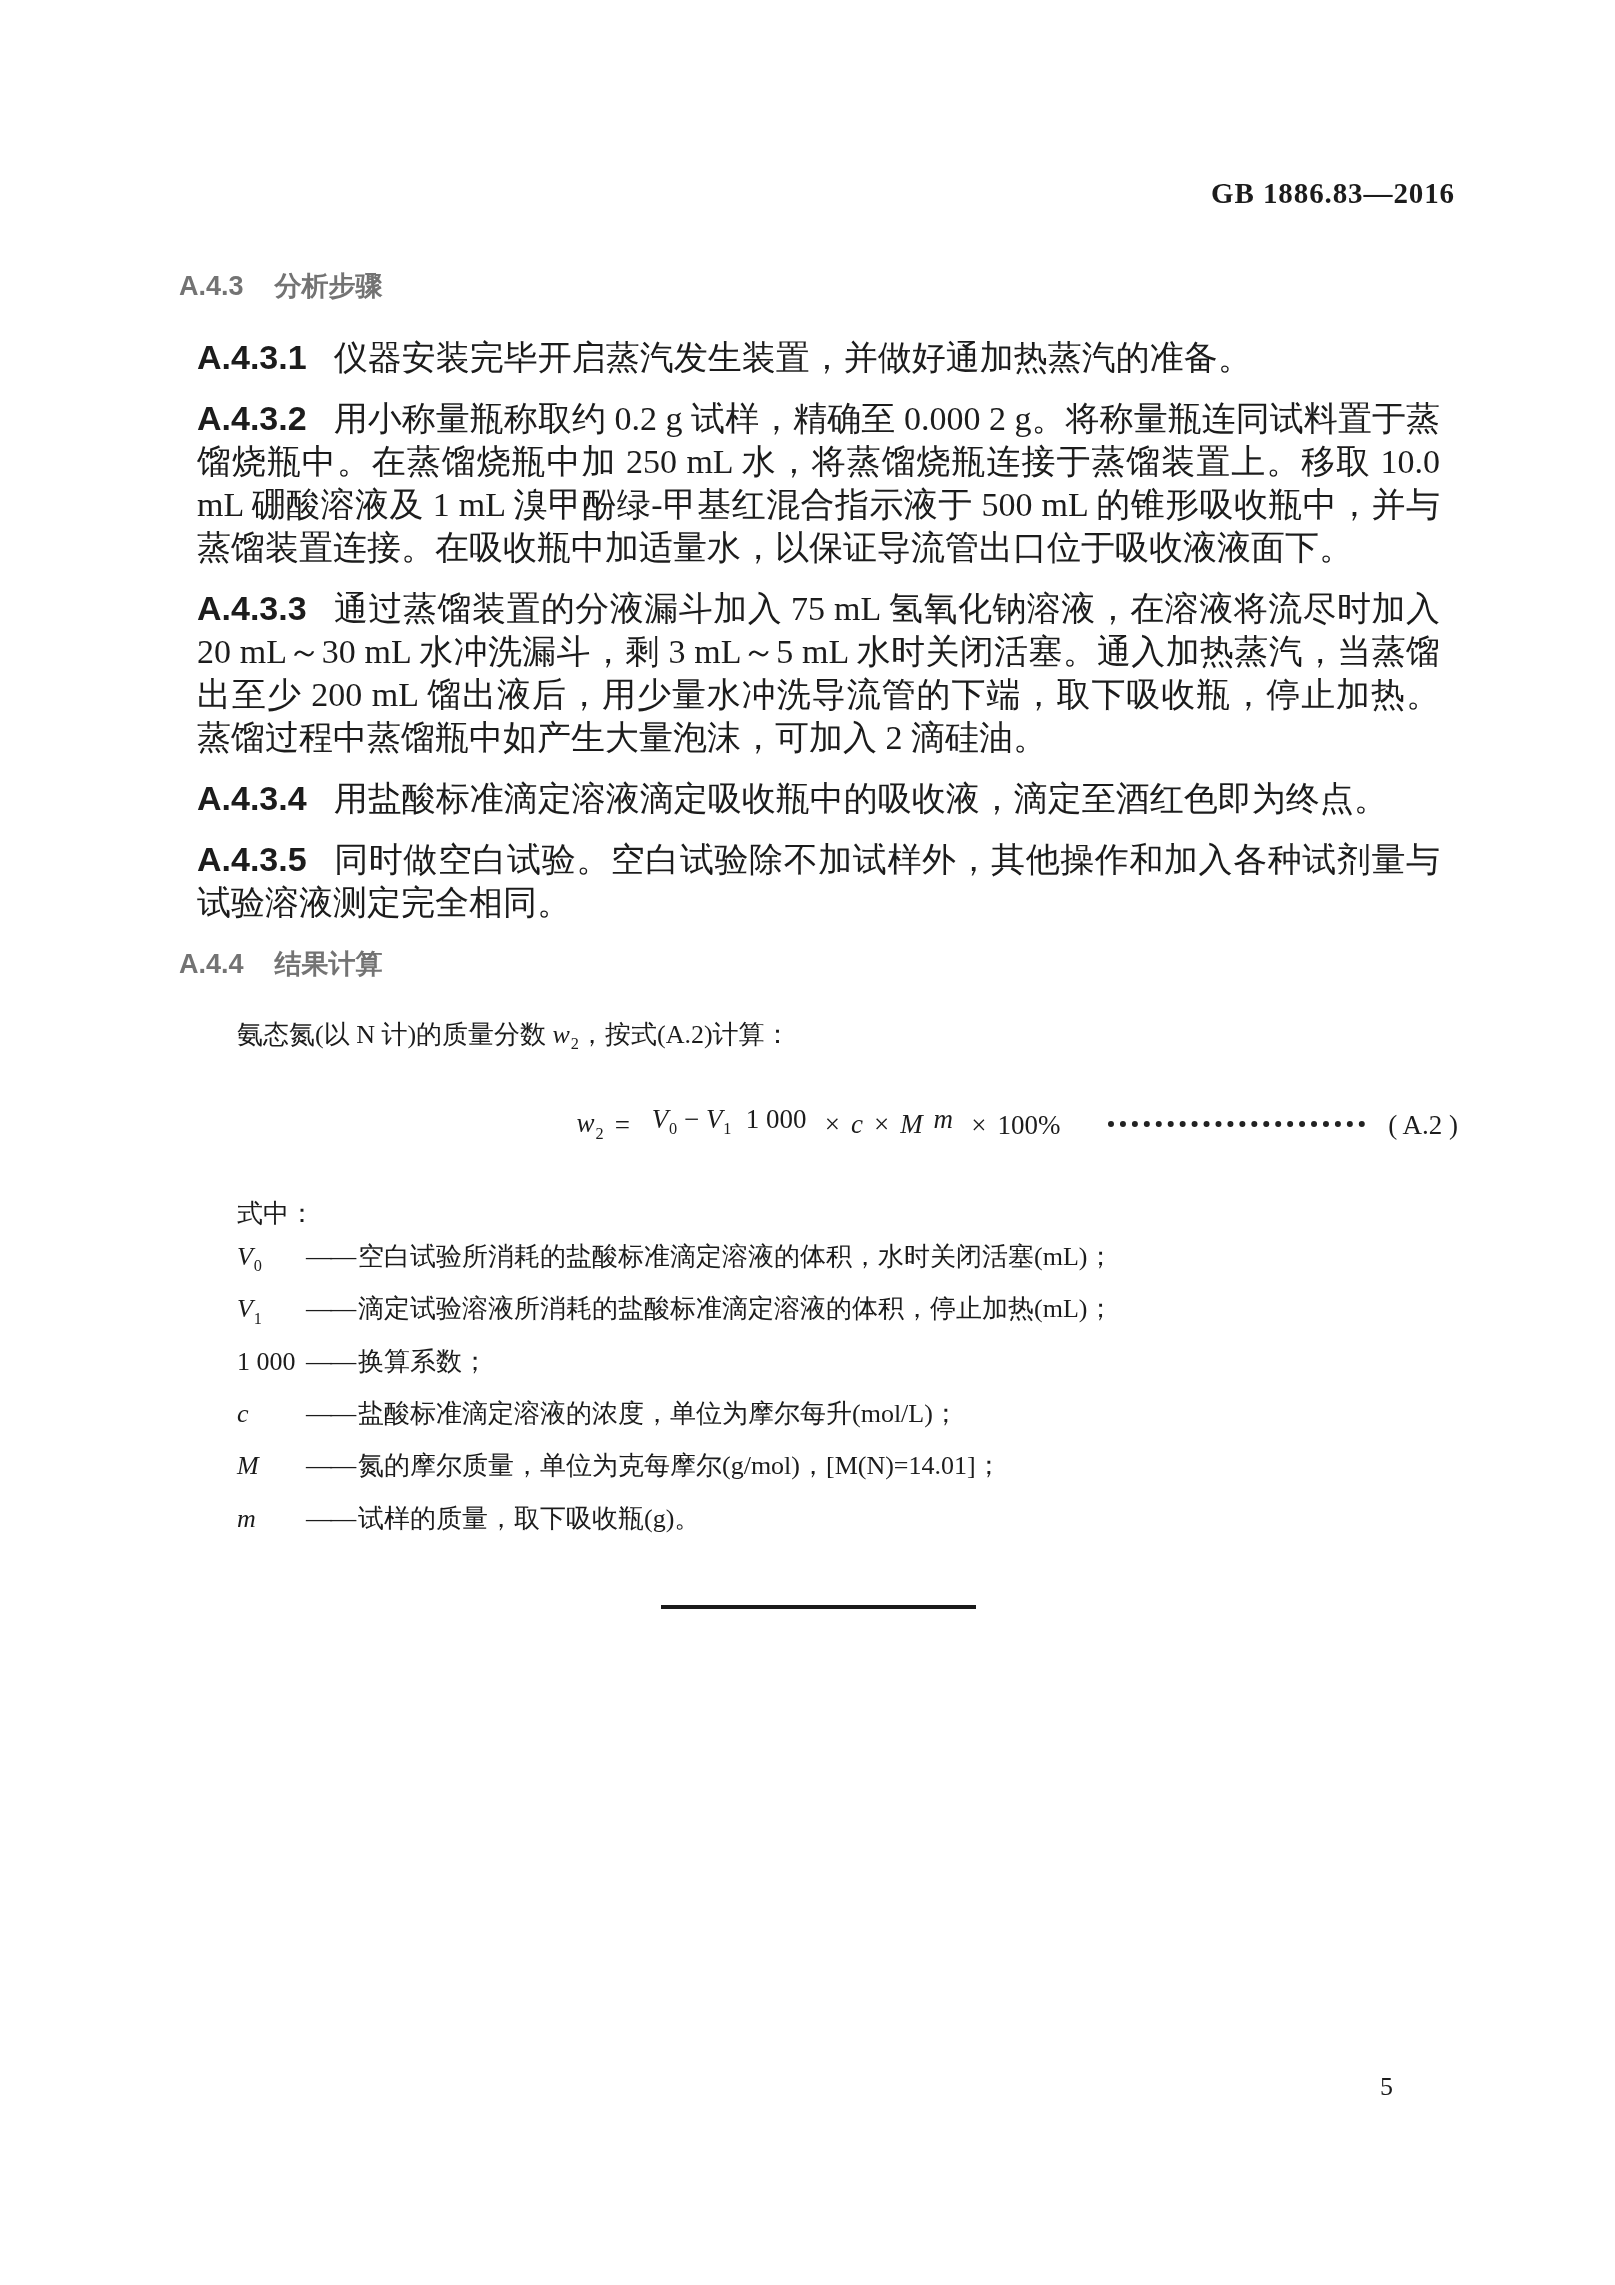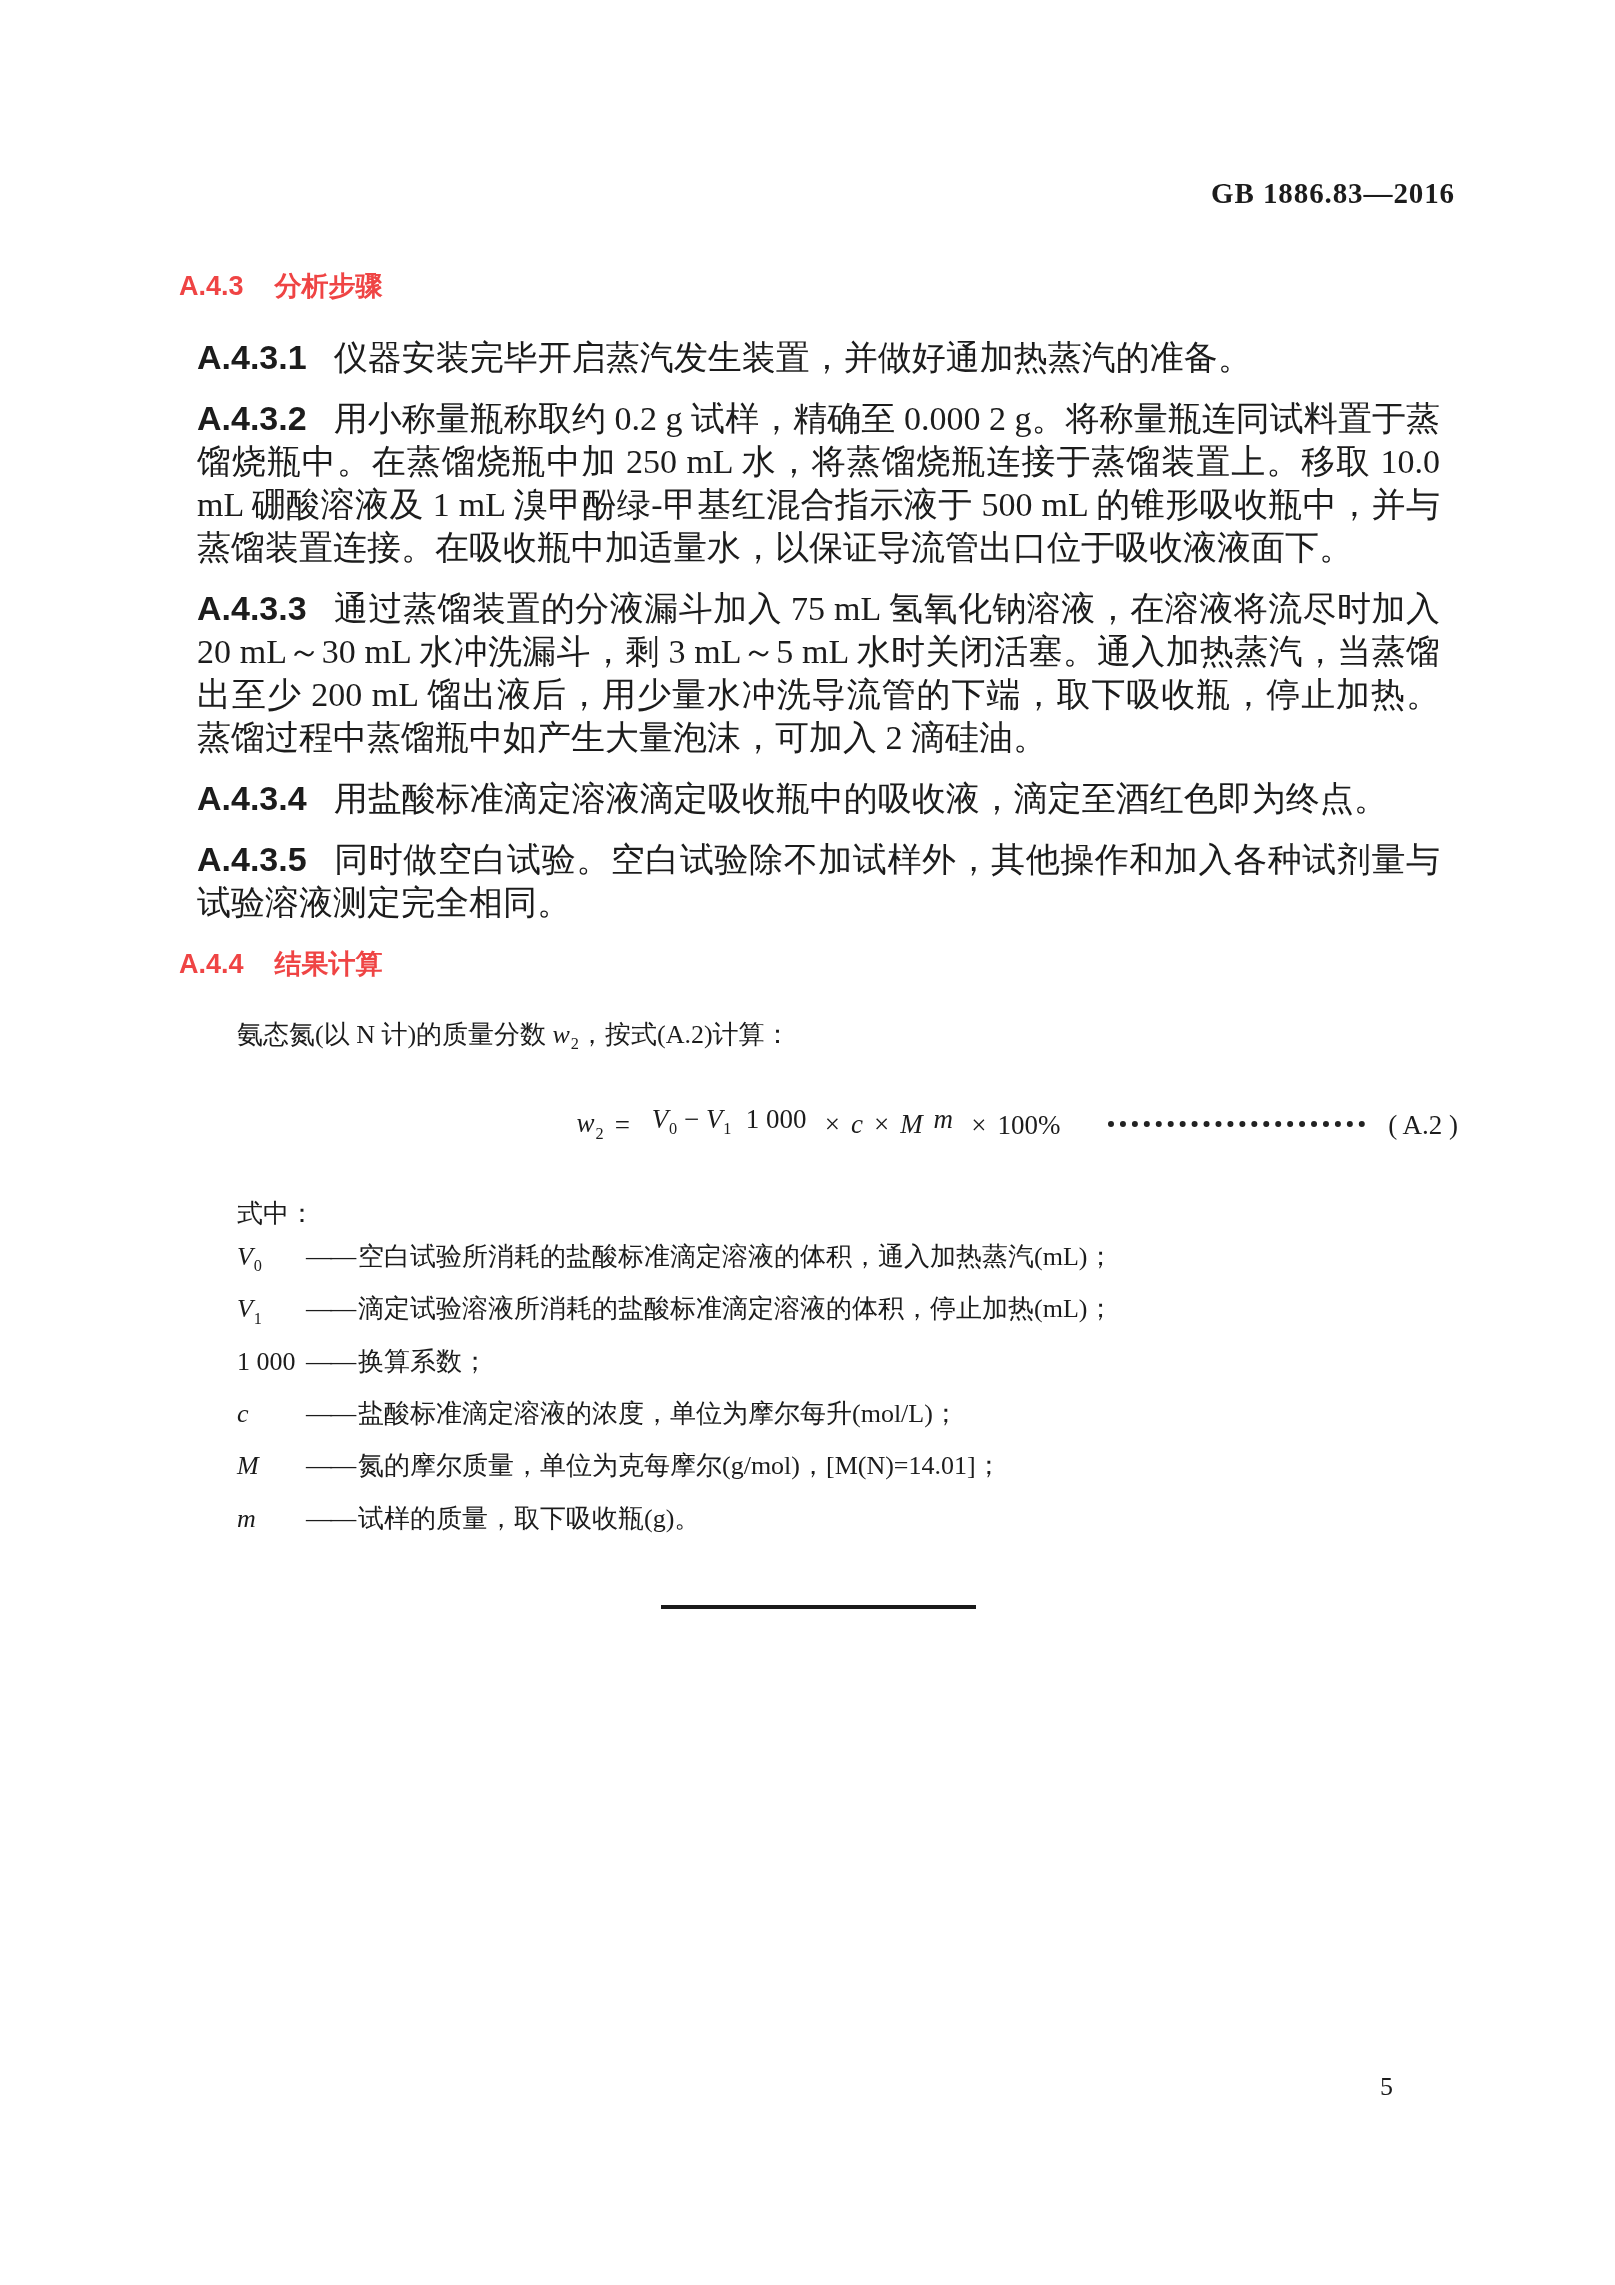--- a/index.html
+++ b/index.html
@@ -28,21 +28,21 @@
     top: 271px;
     width: 1279px;
   }
   .clause-heading {
     display: flex;
     margin: 0 0 34px 0;
     font-family: "Liberation Sans", "DejaVu Sans", sans-serif;
     font-weight: 700;
     font-size: 27px;
     line-height: 31px;
-    color: #ef4444;
+    color: #737373;
   }
   .clause-heading .cnum { margin-right: 31px; }
   .heading-result { margin-top: 25px; margin-bottom: 33px; }
   .body-par {
     margin: 18px;
     font-size: 34px;
     line-height: 43px;
     text-align: justify;
     text-justify: inter-ideograph;
   }
@@ -187,21 +187,21 @@
         <span class="eq-number">( A.2 )</span>
       </span>
     </div>
 
     <p class="where-label">式中：</p>
 
     <div class="defs">
       <div class="def-row">
         <span class="def-sym"><span>V</span><span class="sb sb-i">0</span></span>
         <span class="def-dash">——</span>
-        <span class="def-desc">空白试验所消耗的盐酸标准滴定溶液的体积，通入加热蒸汽(mL)；</span>
+        <span class="def-desc">空白试验所消耗的盐酸标准滴定溶液的体积，水时关闭活塞(mL)；</span>
       </div>
       <div class="def-row">
         <span class="def-sym"><span>V</span><span class="sb sb-i">1</span></span>
         <span class="def-dash">——</span>
         <span class="def-desc">滴定试验溶液所消耗的盐酸标准滴定溶液的体积，停止加热(mL)；</span>
       </div>
       <div class="def-row">
         <span class="def-sym upright"><span>1 000</span><span class="sb sb-i"></span></span>
         <span class="def-dash">——</span>
         <span class="def-desc">换算系数；</span>

